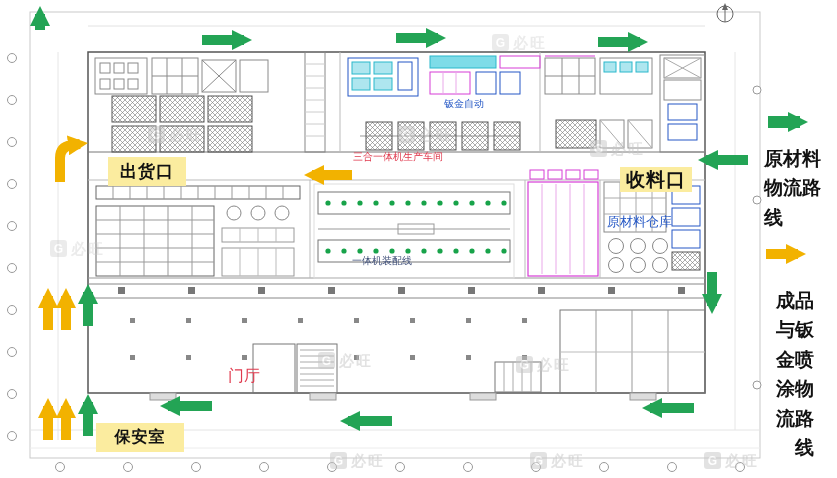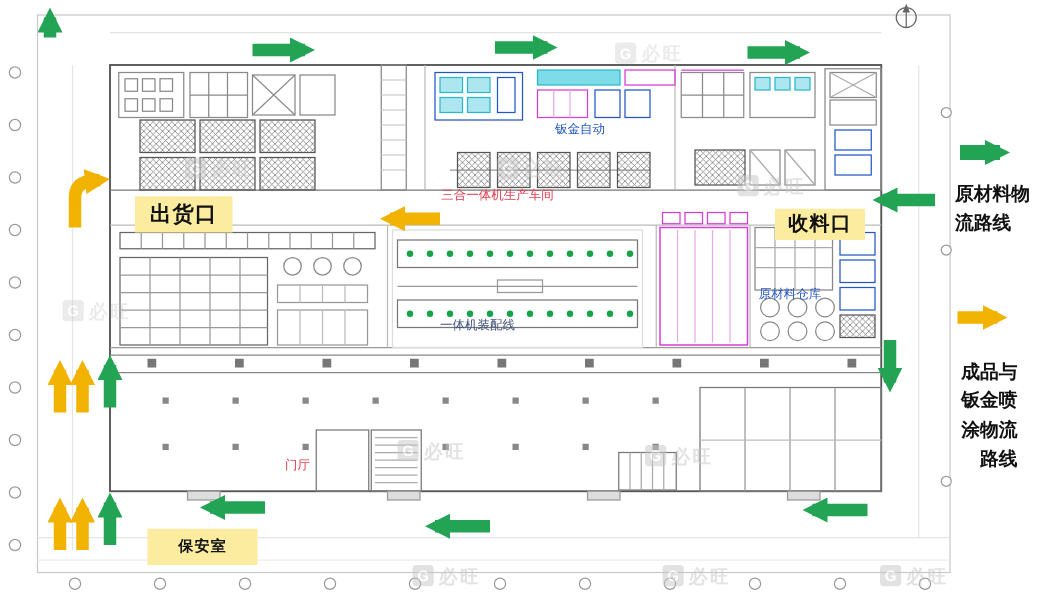--- a/index.html
+++ b/index.html
@@ -17,21 +17,21 @@
     position:relative;width:837px;height:478px;background:#ffffff;
     overflow:hidden;font-family:"Liberation Sans",sans-serif;color:#111;
   }
   .plan{position:absolute;left:0;top:0;}
   .chip{
     position:absolute;background:var(--label-bg,#FBEC9F);
     font-weight:bold;color:#111;display:flex;align-items:center;justify-content:center;
     letter-spacing:1px;white-space:nowrap;
   }
   .route-text{
-    position:absolute;font-weight:bold;font-size:15px;color:#111;
+    position:absolute;font-weight:bold;font-size:19px;color:#111;
     line-height:1.55;word-break:break-all;
   }
   .plan-text{position:absolute;font-size:10px;white-space:nowrap;line-height:1;}
   .wm{position:absolute;display:flex;gap:4px;opacity:.5;pointer-events:none;}
   .wm-logo{
     width:17px;height:17px;background:var(--watermark,#C7C7C7);color:#fff;border-radius:3px;
     font-size:12px;font-weight:bold;display:flex;align-items:center;justify-content:center;
   }
   .wm-text{font-size:15px;font-weight:bold;color:var(--watermark,#C7C7C7);letter-spacing:2px;}
 </style>
@@ -415,25 +415,25 @@
   <div class="wm" style="left:530px;top:452px;">
     <span class="wm-logo">G</span>
     <span class="wm-text">必旺</span>
   </div>
   <div class="wm" style="left:704px;top:452px;">
     <span class="wm-logo">G</span>
     <span class="wm-text">必旺</span>
   </div>
 
   <div class="chip" style="left:108px;top:157px;width:78px;height:29px;font-size:17px;">出货口</div>
-  <div class="chip" style="left:620px;top:167px;width:72px;height:25px;font-size:16px;">收料口</div>
-  <div class="chip" style="left:96px;top:423px;width:88px;height:29px;font-size:12px;margin-left:22px;">保安室</div>
+  <div class="chip" style="left:620px;top:167px;width:72px;height:25px;font-size:19px;">收料口</div>
+  <div class="chip" style="left:96px;top:423px;width:88px;height:29px;font-size:16px;">保安室</div>
 
   <div class="route-text" style="left:764px;top:144px;width:72px;">原材料物流路线</div>
   <div class="route-text" style="left:766px;top:286px;width:48px;text-align:right;">成品与钣金喷涂物流路线</div>
 
   <span class="plan-text" style="left:444px;top:99px;color:var(--plan-blue,#2457C5);">钣金自动</span>
   <span class="plan-text" style="left:353px;top:152px;font-size:10px;color:var(--plan-red,#E03A4E);">三合一体机生产车间</span>
   <span class="plan-text" style="left:352px;top:221px;color:#40507A;margin-top:35px;">一体机装配线</span>
-  <span class="plan-text" style="left:607px;top:231px;font-size:10px;color:var(--plan-blue,#2457C5);">原材料仓库</span>
-  <span class="plan-text" style="left:228px;top:368px;font-size:10px;color:var(--plan-red,#E03A4E);text-align:right;">门厅</span>
+  <span class="plan-text" style="left:607px;top:215px;font-size:13px;color:var(--plan-blue,#2457C5);">原材料仓库</span>
+  <span class="plan-text" style="left:228px;top:368px;font-size:16px;color:var(--plan-red,#E03A4E);text-align:right;">门厅</span>
 
 </div>
 
 </body></html>

